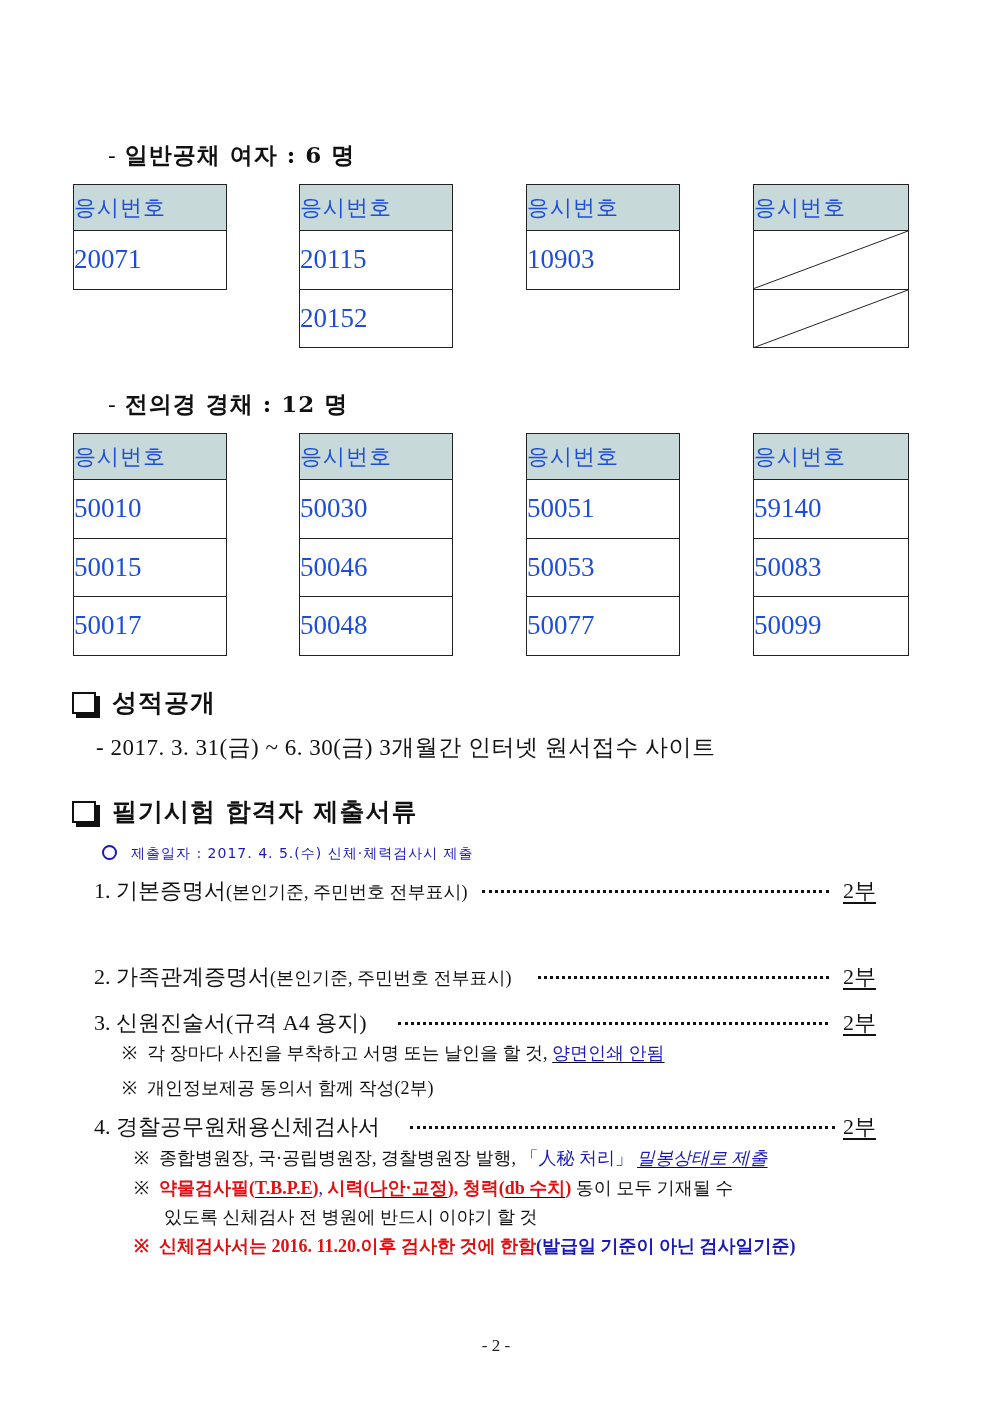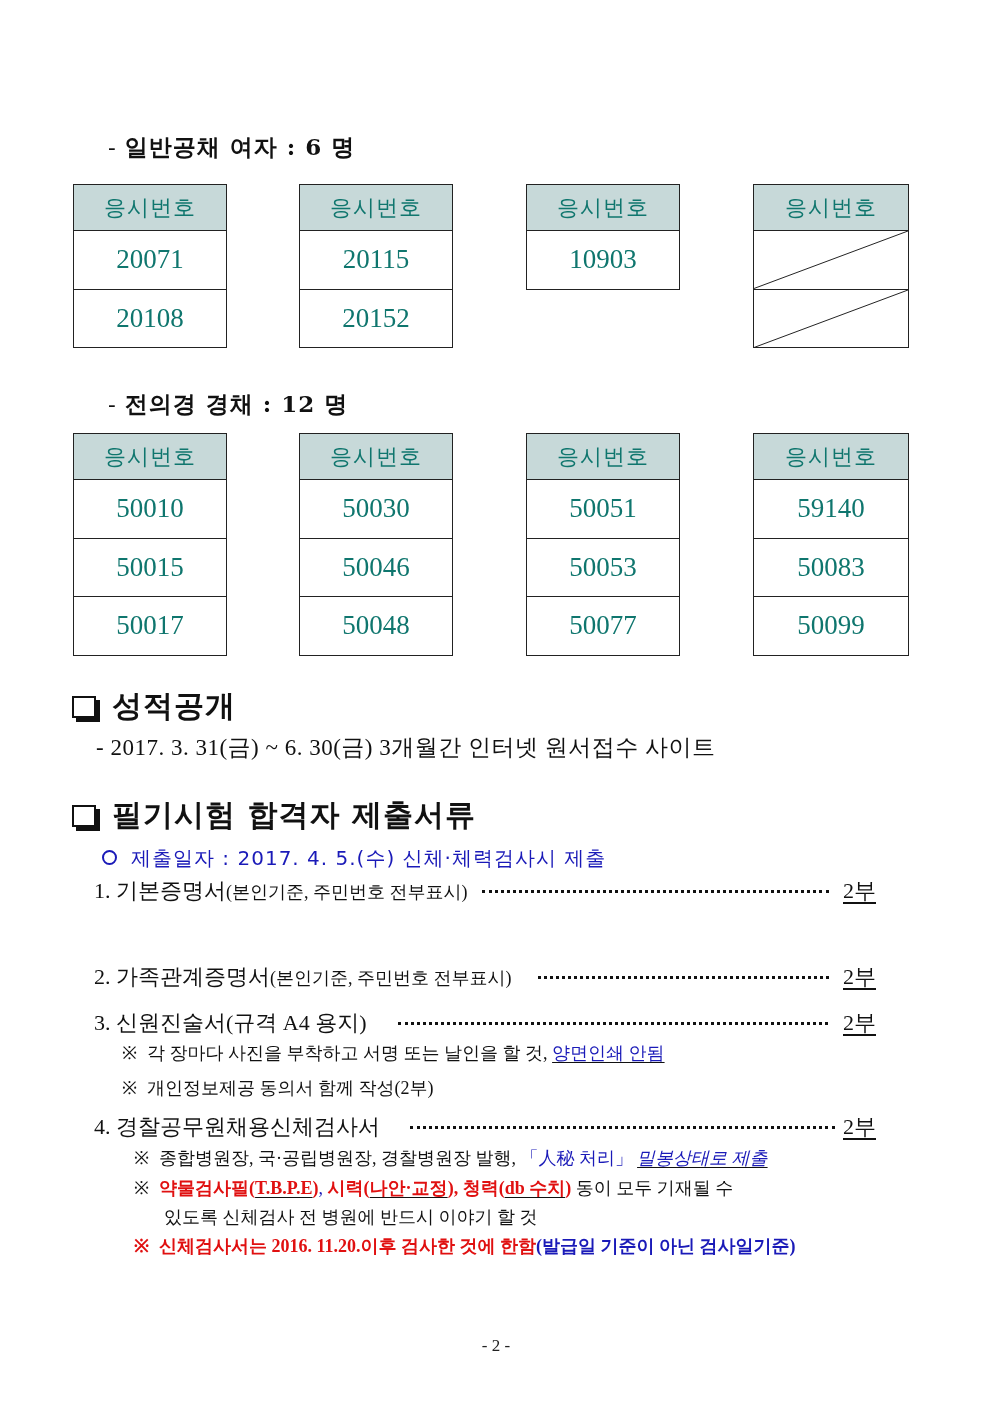--- a/index.html
+++ b/index.html
@@ -3,63 +3,60 @@
 <meta charset="utf-8">
 <style>
   * { box-sizing: border-box; margin: 0; padding: 0; }
   html, body { width: 992px; height: 1403px; background: #ffffff; }
   body { position: relative; font-family: "DejaVu Serif", "Liberation Serif", serif; color: #111; overflow: hidden; }
 
   .sub-heading { position: absolute; left: 108px; font-size: 23px; font-weight: bold; letter-spacing: 1px; white-space: pre; }
   .sub-heading .dash { font-weight: normal; margin-right: 8px; }
 
   .num-table { position: absolute; border-collapse: collapse; width: 154px; }
-  .num-table td { border: 1.5px solid #222; text-align: center; font-family: "Liberation Serif", "DejaVu Serif", serif; font-size: 27px; color: #0f766e; height: 58.5px; padding: 0; position: relative; }
+  .num-table td { border: 1.5px solid #222; font-family: "Liberation Serif", "DejaVu Serif", serif; font-size: 27px; color: #1d4ed8; height: 58.5px; padding: 0; position: relative; }
   .num-table td.head { background: #c7d9d9; height: 46px; font-family: "DejaVu Serif", serif; font-size: 22px; letter-spacing: 1px; }
   .num-table td.empty svg { position: absolute; left: 0; top: 0; width: 100%; height: 100%; }
 
-  .section-title { position: absolute; left: 72px; display: flex; align-items: center; font-family: "DejaVu Sans", "Liberation Sans", sans-serif; font-weight: bold; font-size: 30px; letter-spacing: 1px; color: #111; }
+  .section-title { position: absolute; left: 72px; display: flex; align-items: center; font-family: "DejaVu Sans", "Liberation Sans", sans-serif; font-weight: bold; font-size: 25px; letter-spacing: 1px; color: #111; }
   .checkbox-icon { width: 24px; height: 22px; border: 2px solid #111; background: #fff; box-shadow: 4px 4px 0 #111; margin-right: 16px; display: inline-block; }
 
   .line { position: absolute; white-space: pre; }
   .score-line { left: 96px; top: 732px; font-family: "Liberation Serif", "DejaVu Serif", serif; font-size: 23px; letter-spacing: 0.5px; }
 
-  .submit-date { left: 102px; top: 845px; font-family: "DejaVu Sans", "Liberation Sans", sans-serif; font-size: 20px; color: #1a1ab8; letter-spacing: 1px; }
+  .submit-date { left: 102px; top: 845px; font-family: "DejaVu Sans", "Liberation Sans", sans-serif; font-size: 14px; color: #1a1ab8; letter-spacing: 1px; }
   .circle-icon { display: inline-block; width: 15px; height: 15px; border: 2px solid #1a1ab8; border-radius: 50%; margin-right: 14px; vertical-align: middle; position: relative; top: -2px; }
 
   .doc-item { position: absolute; left: 94px; width: 782px; display: flex; align-items: baseline; font-family: "Liberation Serif", "DejaVu Serif", serif; font-size: 22px; color: #111; }
   .doc-item .label { white-space: pre; }
   .doc-item .label small { font-size: 18px; }
   .doc-item .leader { flex: 1; border-bottom: 3px dotted #111; margin: 0 14px 0 14px; height: 0; position: relative; top: -5px; }
   .doc-item .count { text-decoration: underline; text-underline-offset: 4px; white-space: nowrap; }
 
   .note { position: absolute; white-space: pre; font-family: "Liberation Serif", "DejaVu Serif", serif; font-size: 18px; color: #111; }
   .note .ref { margin-right: 10px; }
   .blue { color: #1a1ab8; }
   .red { color: #e01010; font-weight: bold; }
   .blue-bold { color: #1a1ab8; font-weight: bold; }
   .ul { text-decoration: underline; text-decoration-color: #111; text-underline-offset: 3px; }
 
   .page-num { position: absolute; left: 0; width: 992px; top: 1336px; text-align: center; font-family: "Liberation Serif", serif; font-size: 17px; color: #222; }
 </style>
 </head>
 <body>
 
-<div class="sub-heading" style="top:132px;"><span class="dash">-</span><span>일반공채 여자 : 6 명</span></div>
+<div class="sub-heading" style="top:140px;"><span class="dash">-</span><span>일반공채 여자 : 6 명</span></div>
 
 <table class="num-table" style="left:73px; top:184px;">
   <tbody>
       <tr>
         <td class="head">응시번호</td>
       </tr>
   <tr>
         <td>20071</td>
-      </tr>
-  <tr>
-        <td>20108</td>
       </tr>
 </tbody>
   </table>
 <table class="num-table" style="left:299px; top:184px;">
   <tbody>
       <tr>
         <td class="head">응시번호</td>
       </tr>
   <tr>
         <td>20115</td>

